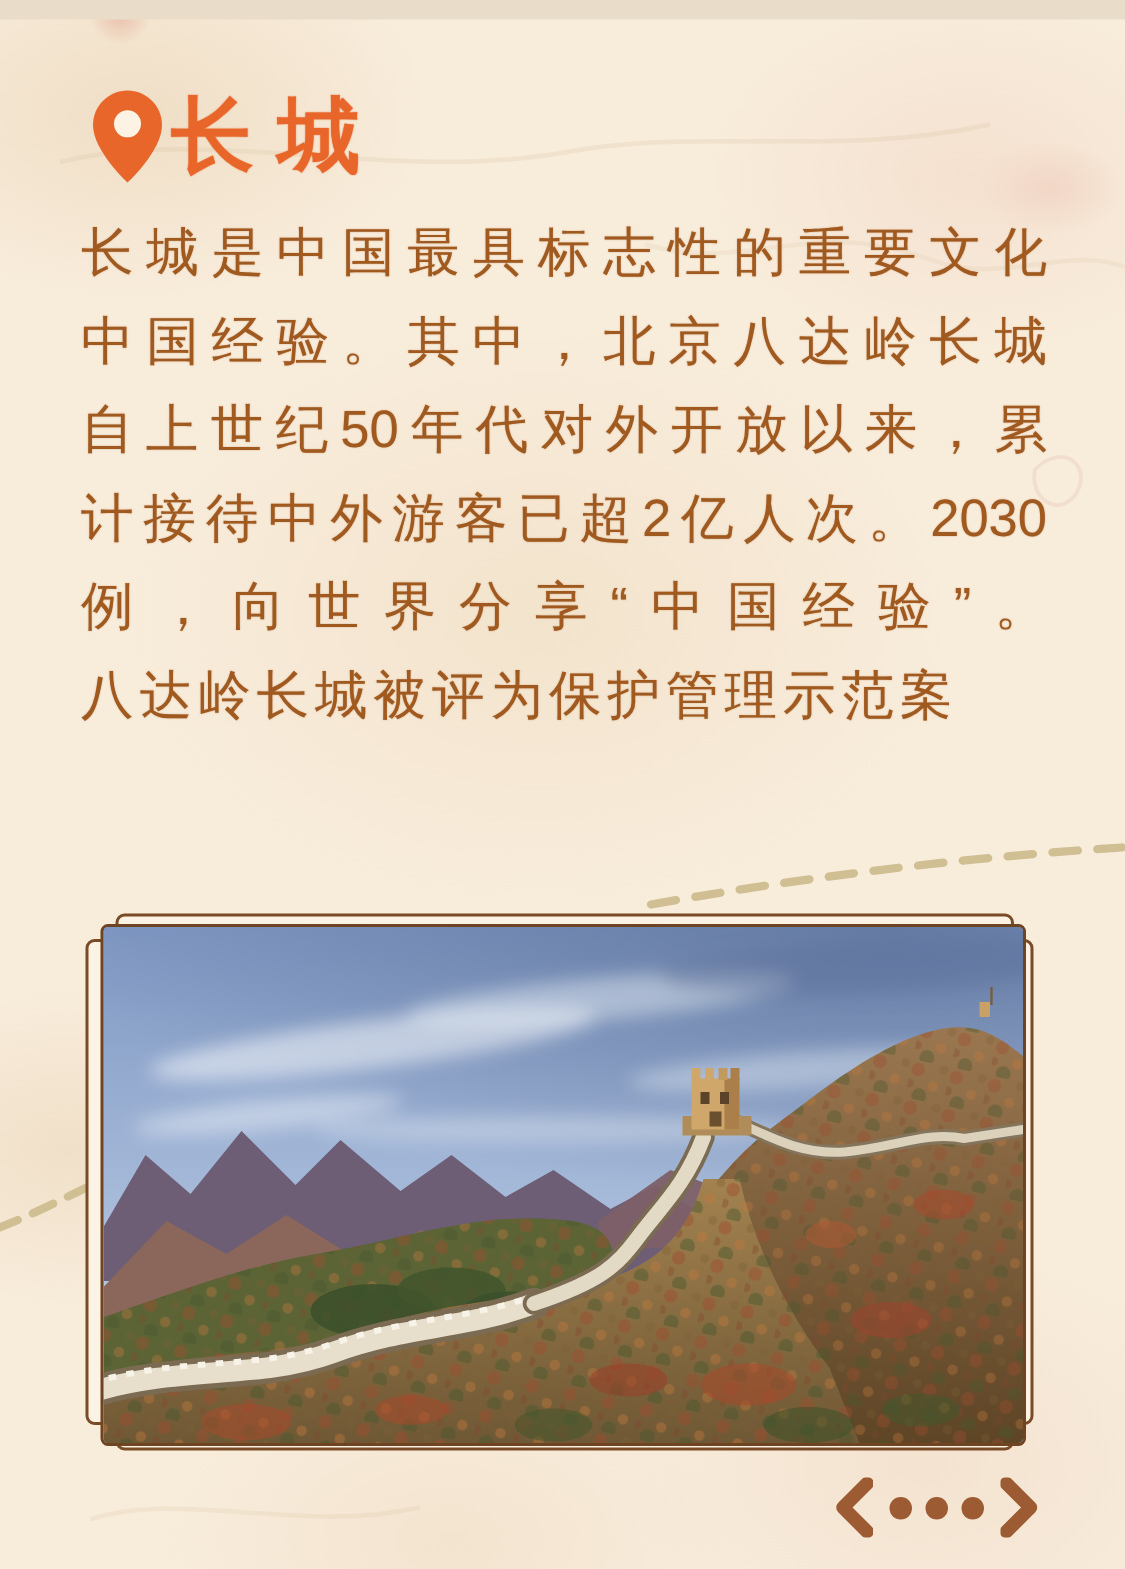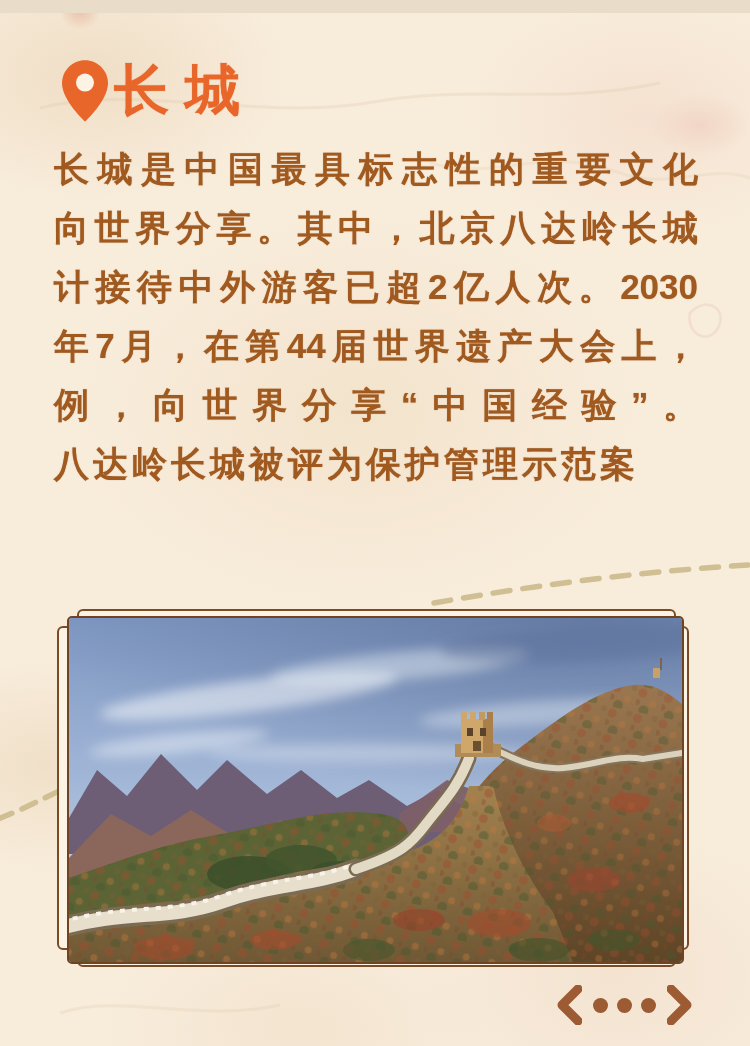--- a/index.html
+++ b/index.html
@@ -21,21 +21,21 @@
   .pin{position:absolute;left:62px;top:46px;width:46px;height:64px;}
   .title{
     position:absolute;left:114px;top:42px;height:70px;line-height:70px;
     font-size:55px;font-weight:900;letter-spacing:16px;color:#e8662a;
     text-shadow:0 0 1px #e8662a;white-space:nowrap;
   }
   
   .para{position:absolute;left:54px;top:126px;width:644px;}
   .para-line{
     width:644px;height:59px;line-height:59px;
-    font-size:35px;font-weight:700;color:#a0591f;
+    font-size:35px;font-weight:400;color:#a0591f;
     text-shadow:0 0 1px rgba(160,89,31,.55);
     text-align:justify;text-align-last:justify;text-justify:inter-character;
     white-space:nowrap;overflow:visible;
   }
   .para-line:last-child{text-align-last:left;letter-spacing:4px;}
   
   .dash-svg{position:absolute;pointer-events:none;}
   
   .frame-card{
     position:absolute;background:#fdf3e5;border:2px solid #7a4b27;border-radius:6px;
@@ -76,23 +76,23 @@
   </svg>
 
   <svg class="pin" viewBox="0 0 24 32">
     <path d="M12 0 C5.4 0 0 5.4 0 12 C0 21 12 32 12 32 C12 32 24 21 24 12 C24 5.4 18.6 0 12 0 Z" fill="#e8662a"></path>
     <circle cx="12" cy="11.6" r="4.7" fill="#fdf3e5"></circle>
   </svg>
   <div class="title">长城</div>
 
   <div class="para">
     <div class="para-line">长城是中国最具标志性的重要文化</div>
-    <div class="para-line">向世界分享。其中，北京八达岭长城</div>
+    <div class="para-line">中国经验。其中，北京八达岭长城</div>
+    <div class="para-line">自上世纪50年代对外开放以来，累</div>
     <div class="para-line">计接待中外游客已超2亿人次。2030</div>
-    <div class="para-line">年7月，在第44届世界遗产大会上，</div>
     <div class="para-line">例，向世界分享“中国经验”。</div>
     <div class="para-line">八达岭长城被评为保护管理示范案</div>
   </div>
 
   <div class="frame-card" id="frame-card-tall"></div>
   <div class="frame-card" id="frame-card-wide"></div>
 
   <div class="photo-card">
     <svg viewBox="0 0 613 344">
       <defs>

